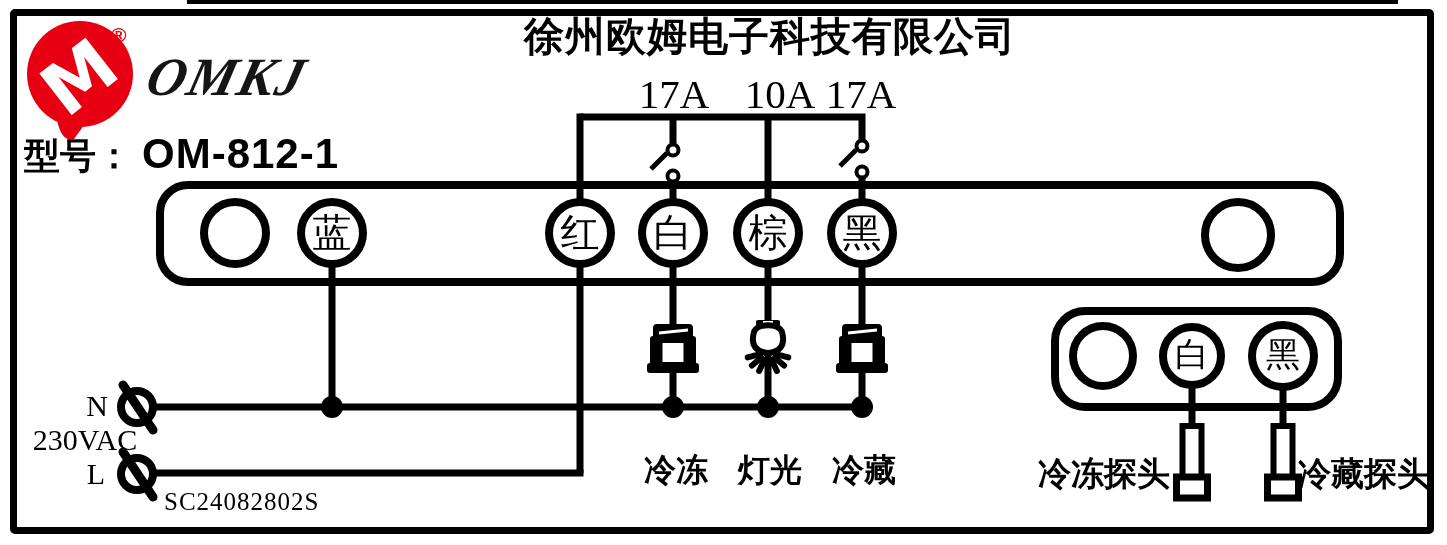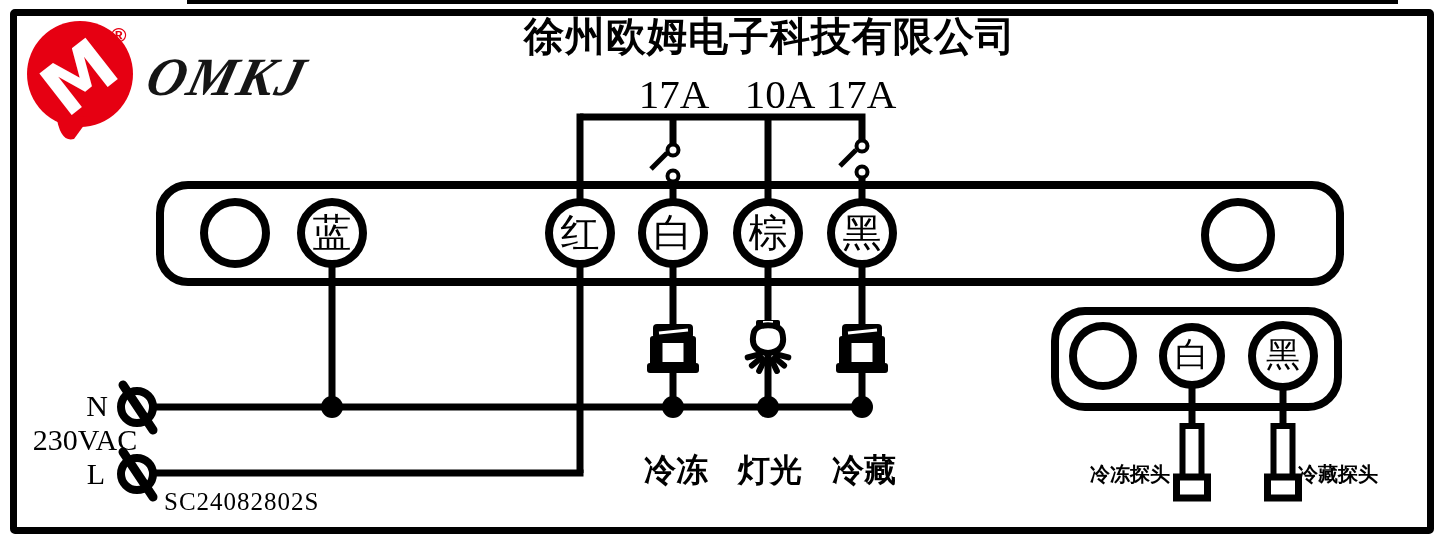--- a/index.html
+++ b/index.html
@@ -19,21 +19,21 @@
   .product{right:25px; top:66px; font-size:36px; letter-spacing:3px;}
   .model-row{left:24px; top:133px; display:flex; align-items:baseline; gap:10px;}
   .model-label{font-weight:bold; font-size:36px;}
   .model-value{font-weight:bold; font-size:42px; letter-spacing:1px;}
   .fuse{top:74px; transform:translateX(-50%); font-size:41px;}
   .term{font-size:39px; transform:translate(-50%,-52%);}
   .pterm{font-size:34px; transform:translate(-50%,-52%);}
   .pwr{font-size:30px; transform:translate(-50%,-50%);}
   .serial{left:164px; top:489px; font-size:25px; letter-spacing:1px;}
   .load{top:435px; transform:translate(-50%,-50%); font-size:32px; font-weight:bold;margin-top:35px;}
-  .probe-lbl{top:474px; font-size:20px; font-weight:600;}
+  .probe-lbl{top:474px; font-size:33px; font-weight:600;}
   .logo-name{
     left:148px; top:50px; font-size:54px; font-style:italic; font-weight:bold;
     transform:skewX(-14deg); letter-spacing:2px; color:#151515;
   }
   .registered{left:111px; top:24px; font-size:21px; font-weight:bold; color:#e60012;}
 </style>
 </head>
 <body>
 
 <div class="canvas">
@@ -142,20 +142,22 @@
     <g fill="#fff" stroke="#000">
       <rect x="1273.5" y="426" width="19" height="52" stroke-width="6"></rect>
       <rect x="1267.5" y="477" width="31" height="21" stroke-width="7"></rect>
     </g>
   </svg>
 
   <div class="t registered sans">®</div>
   <div class="t logo-name">OMKJ</div>
   <div class="t company sans">徐州欧姆电子科技有限公司</div>
   <div class="t model-row sans">
+    <span class="model-label">型号：</span>
+    <span class="model-value">OM-812-1</span>
   </div>
 
   <div class="t fuse" style="left:674px;">17A</div>
   <div class="t fuse" style="left:768px;margin-left:12px;">10A</div>
   <div class="t fuse" style="left:861px;">17A</div>
 
   <div class="t term" style="left:332px; top:233px;">蓝</div>
   <div class="t term" style="left:580px; top:233px;">红</div>
   <div class="t term" style="left:673px; top:233px;">白</div>
   <div class="t term" style="left:768px; top:233px;">棕</div>

